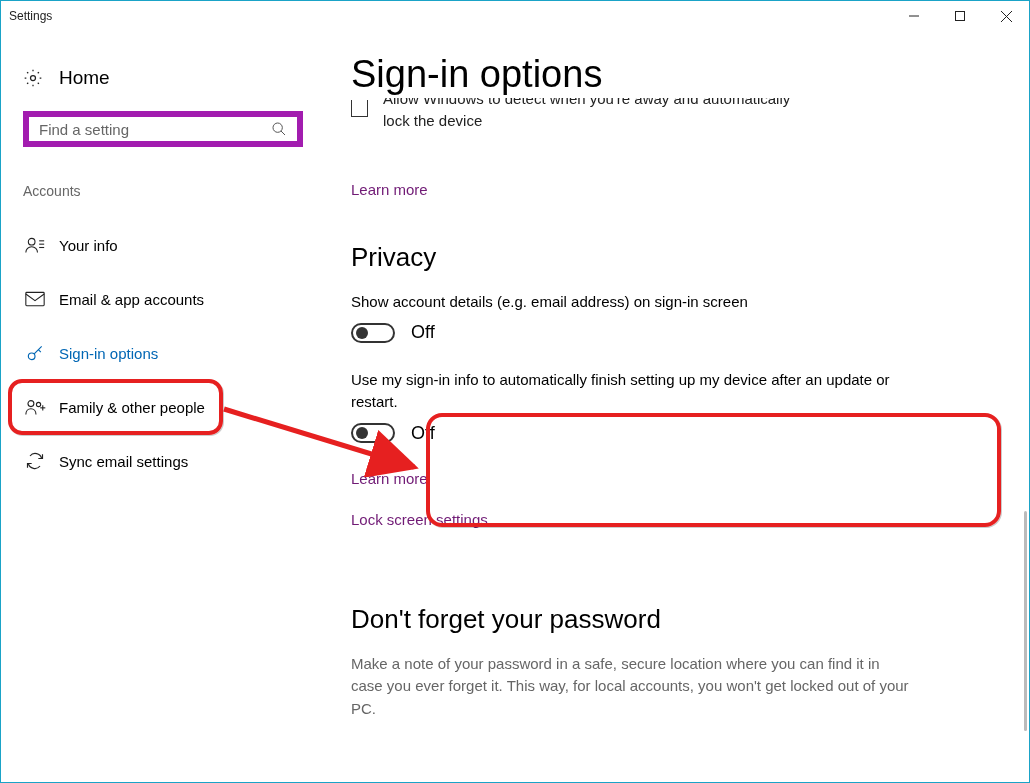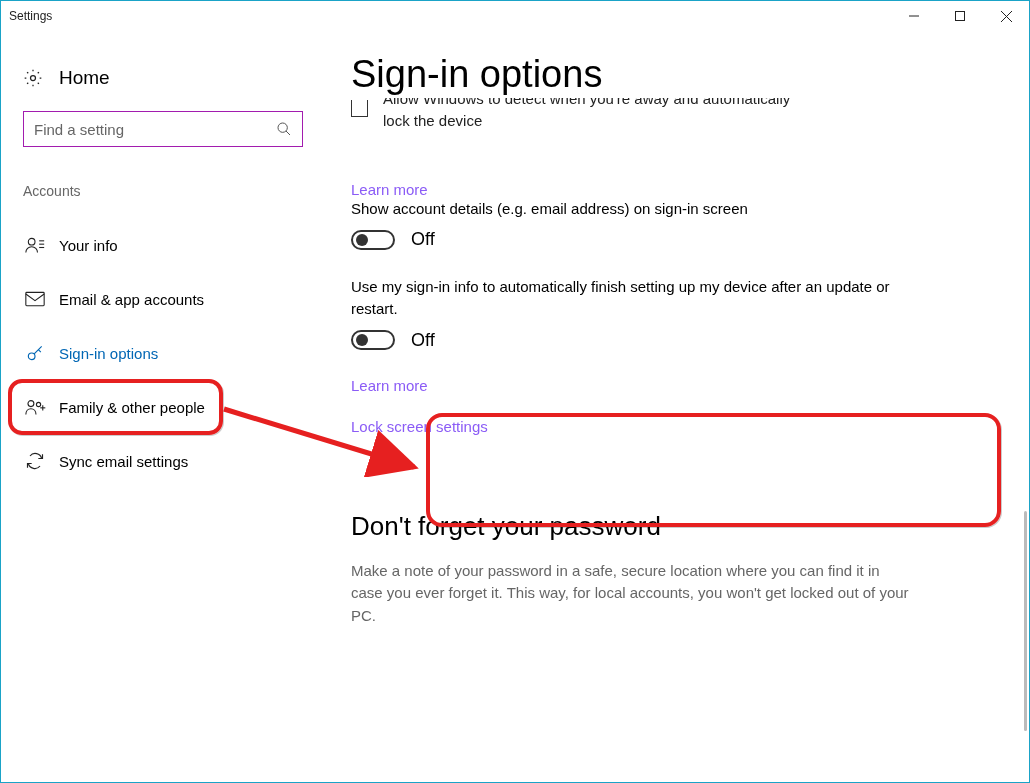--- a/index.html
+++ b/index.html
@@ -39,21 +39,21 @@
     padding: 30px 0 0 22px;
   }
   .home-row {
     display: flex; align-items: center;
     font-size: 19px;
     padding: 6px 0 22px 0;
   }
   .home-row .icon { width: 36px; display:flex; }
   .searchbox {
     width: 280px; height: 36px;
-    border: 1px solid #a21caf;
+    border: 6px solid #a21caf;
     display: flex; align-items: center;
     padding: 0 10px;
     margin-bottom: 36px;
     color: #666;
     font-size: 15px;
   }
   .searchbox .ph { flex: 1; color: #666; }
   .sidebar-heading {
     color: #666; font-size: 14px;
     margin-bottom: 22px;
@@ -93,21 +93,21 @@
   .truncated-top .half{
     position:relative;
     display:block;
     height:12px;
     overflow:hidden;
   }
   .truncated-top .half span{
     position:relative; top:-10px;
   }
   .link {
-    color: #8b5cf6; font-size: 15px;
+    color: #701a75; font-size: 15px;
     margin-top: 28px; display:inline-block;
   }
   h2.section {
     font-weight: 400; font-size: 26px;
     margin: 44px 0 18px 0;
   }
   .setting-desc {
     font-size: 15px; line-height: 1.45;
     margin-bottom: 10px;
   }
@@ -273,20 +273,21 @@
     <h1 class="page-title">Sign-in options</h1>
 
     <div class="truncated-top">
       <div class="fake-check"></div>
       <div class="half"><span>Allow Windows to detect when you're away and automatically</span></div>
       <div>lock the device</div>
     </div>
 
     <a class="link" style="margin-top:48px">Learn more</a>
 
+    <h2 class="section">Privacy</h2>
 
     <div class="setting-desc">Show account details (e.g. email address) on sign-in screen</div>
     <div class="toggle-row">
       <div class="toggle">
           <div class="knob"></div>
         </div>
       <span class="toggle-label">Off</span>
     </div>
 
     <div class="setting-desc" style="margin-top:26px; max-width:540px">Use my sign-in info to automatically finish setting up my device after an update or restart.</div>

